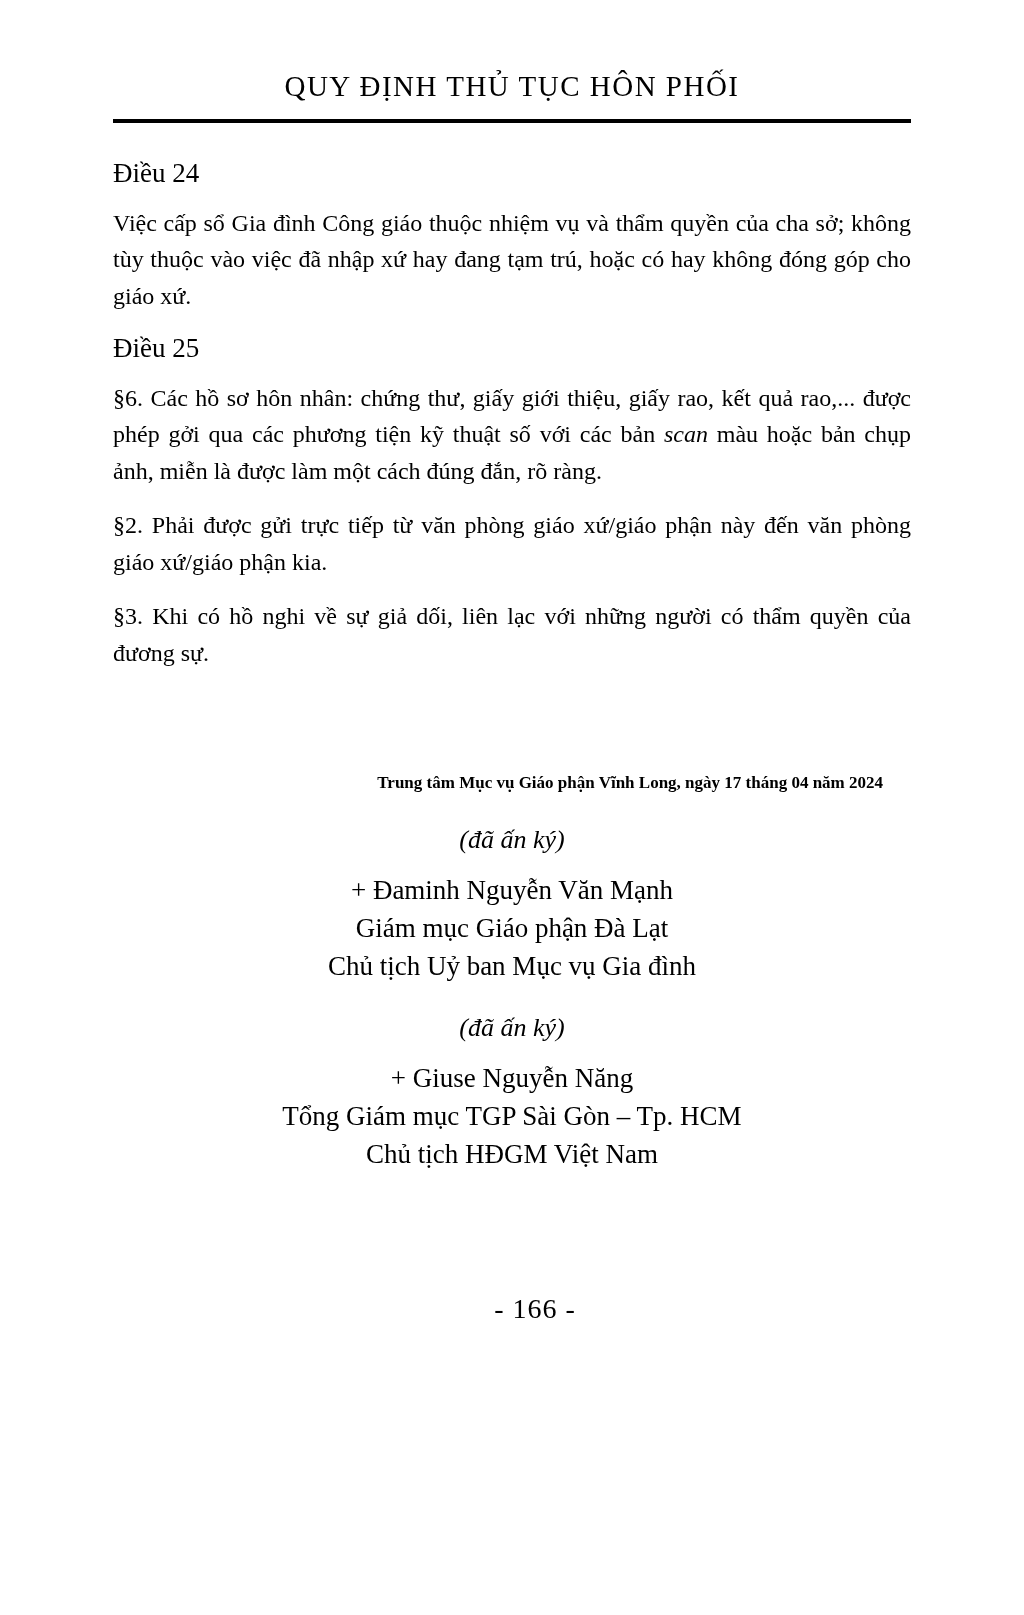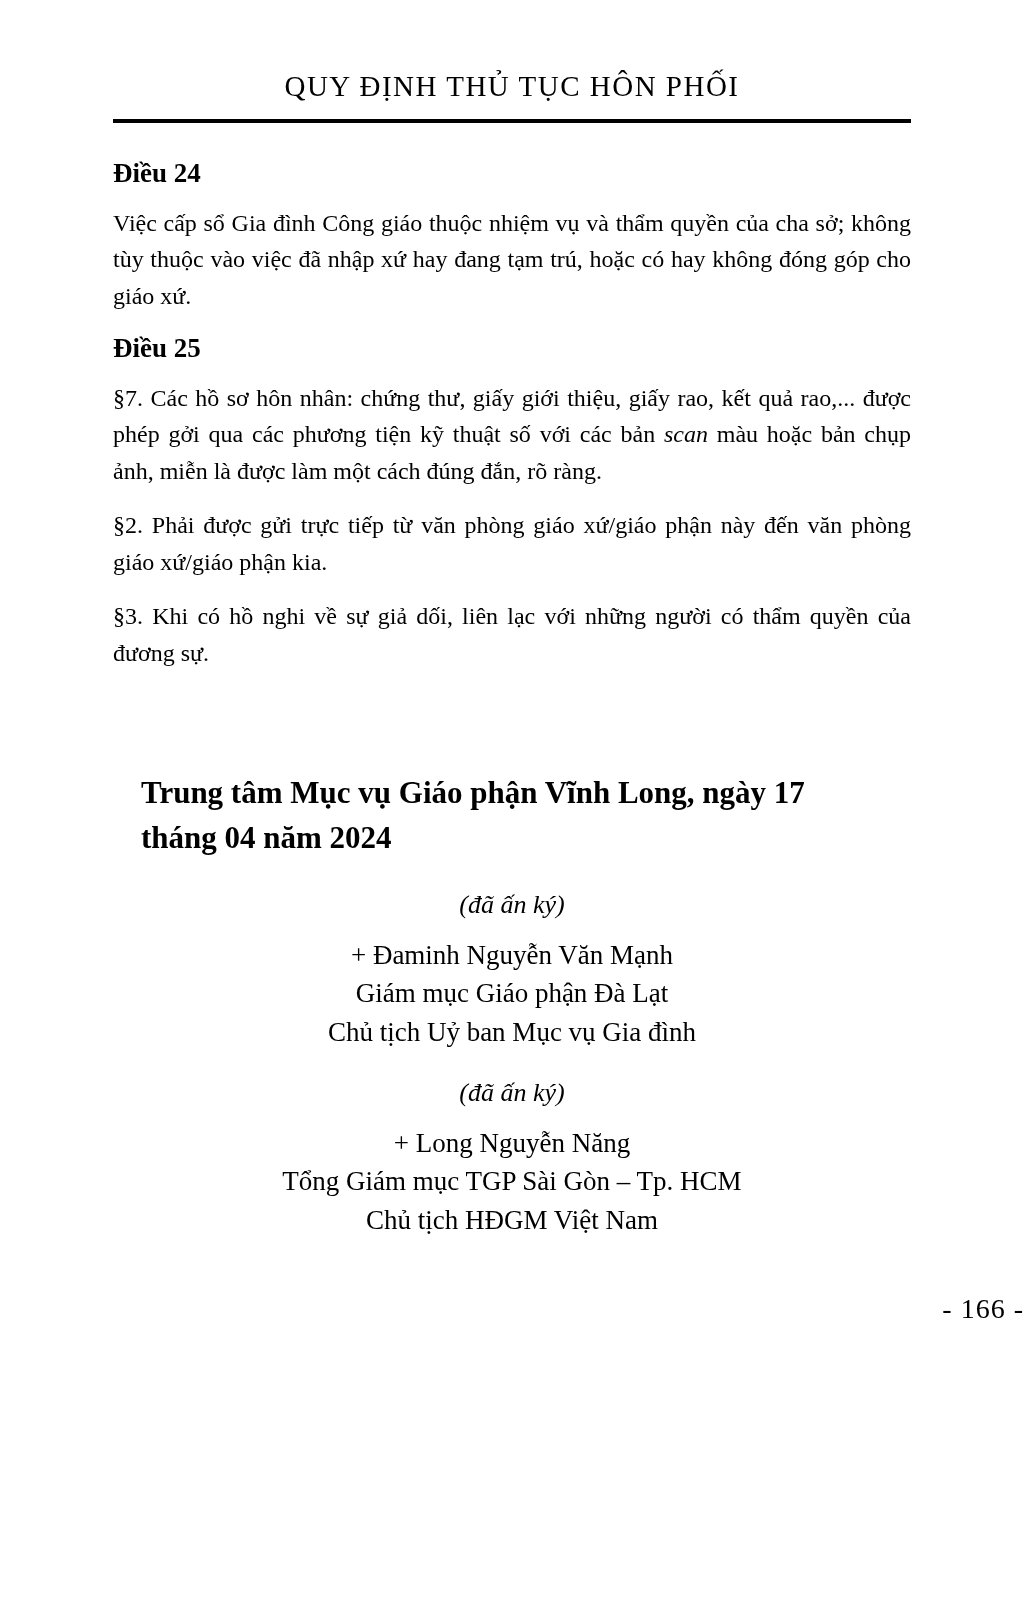--- a/index.html
+++ b/index.html
@@ -33,40 +33,40 @@
   }
   .head-rule {
     border: none;
     border-top: 4px solid #000;
     margin: 0 0 34px 0;
     padding: 0;
     height: 0;
   }
   .article-heading {
     font-size: 27px;
-    font-weight: bold;
+    font-weight: normal;
     margin: 0 0 14px 0;
     line-height: 1.25;
   }
   .para {
     font-size: 24px;
     line-height: 1.52;
     text-align: justify;
     margin: 0 0 18px 0;
     text-indent: 0;
   }
   .para.last-of-block {
     margin-bottom: 22px;
   }
   .spacer-block {
     height: 78px;
   }
   .sign-title {
-    text-align: left;
-    font-size: 31px;
+    text-align: right;
+    font-size: 17px;
     font-weight: bold;
     line-height: 1.45;
     margin: 0 0 26px 0;
     padding: 0 28px;
   }
   .sign-group {
     text-align: center;
     margin: 0 0 24px 0;
   }
   .sign-note {
@@ -82,59 +82,59 @@
     margin: 0;
   }
   .italic-inline {
     font-style: italic;
   }
   .page-number {
     position: absolute;
     left: 8px;
     right: 0;
     bottom: 68px;
-    text-align: right;
+    text-align: center;
     font-size: 28px;
     letter-spacing: 1px;
     margin-left: 38px;
   }
 </style>
 </head>
 <body>
 
 <div class="page">
 
   <div class="running-head">QUY ĐỊNH THỦ TỤC HÔN PHỐI</div>
   <hr class="head-rule">
 
   <div class="article-heading">Điều 24</div>
   <p class="para">Việc cấp sổ Gia đình Công giáo thuộc nhiệm vụ và thẩm quyền của cha sở; không tùy thuộc vào việc đã nhập xứ hay đang tạm trú, hoặc có hay không đóng góp cho giáo xứ.</p>
 
   <div class="article-heading">Điều 25</div>
 
   <p class="para">
-    <span>§7. Các hồ sơ hôn nhân: chứng thư, giấy giới thiệu, giấy rao, kết quả rao,... được phép gởi qua các phương tiện kỹ thuật số với các bản </span><span class="italic-inline">scan</span><span> màu hoặc bản chụp ảnh, miễn là được làm một cách đúng đắn, rõ ràng.</span>
+    <span>§6. Các hồ sơ hôn nhân: chứng thư, giấy giới thiệu, giấy rao, kết quả rao,... được phép gởi qua các phương tiện kỹ thuật số với các bản </span><span class="italic-inline">scan</span><span> màu hoặc bản chụp ảnh, miễn là được làm một cách đúng đắn, rõ ràng.</span>
   </p>
 
   <p class="para">§2. Phải được gửi trực tiếp từ văn phòng giáo xứ/giáo phận này đến văn phòng giáo xứ/giáo phận kia.</p>
   <p class="para last-of-block">§3. Khi có hồ nghi về sự giả dối, liên lạc với những người có thẩm quyền của đương sự.</p>
 
   <div class="spacer-block"></div>
 
   <div class="sign-title">Trung tâm Mục vụ Giáo phận Vĩnh Long, ngày 17 tháng 04 năm 2024</div>
 
   <div class="sign-group">
     <div class="sign-note">(đã ấn ký)</div>
     <div class="sign-line">+ Đaminh Nguyễn Văn Mạnh</div>
     <div class="sign-line">Giám mục Giáo phận Đà Lạt</div>
     <div class="sign-line">Chủ tịch Uỷ ban Mục vụ Gia đình</div>
   </div>
 
   <div class="sign-group">
     <div class="sign-note">(đã ấn ký)</div>
-    <div class="sign-line">+ Long Nguyễn Năng</div>
+    <div class="sign-line">+ Giuse Nguyễn Năng</div>
     <div class="sign-line">Tổng Giám mục TGP Sài Gòn – Tp. HCM</div>
     <div class="sign-line">Chủ tịch HĐGM Việt Nam</div>
   </div>
 
   <div class="page-number">- 166 -</div>
 
 </div>
 
 </body></html>

